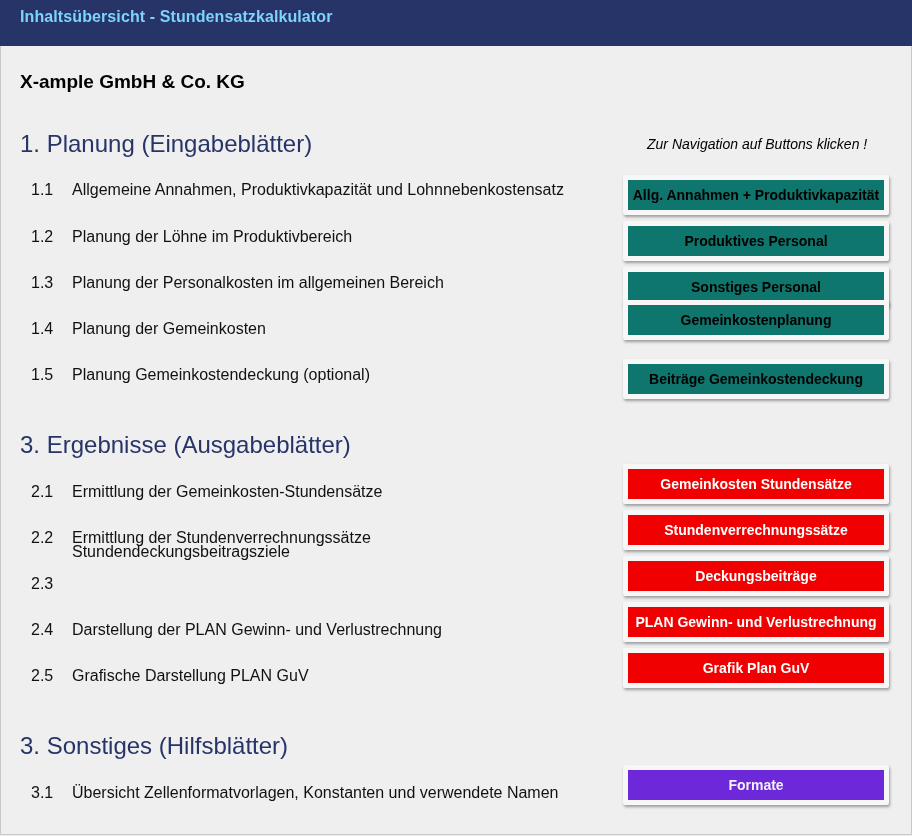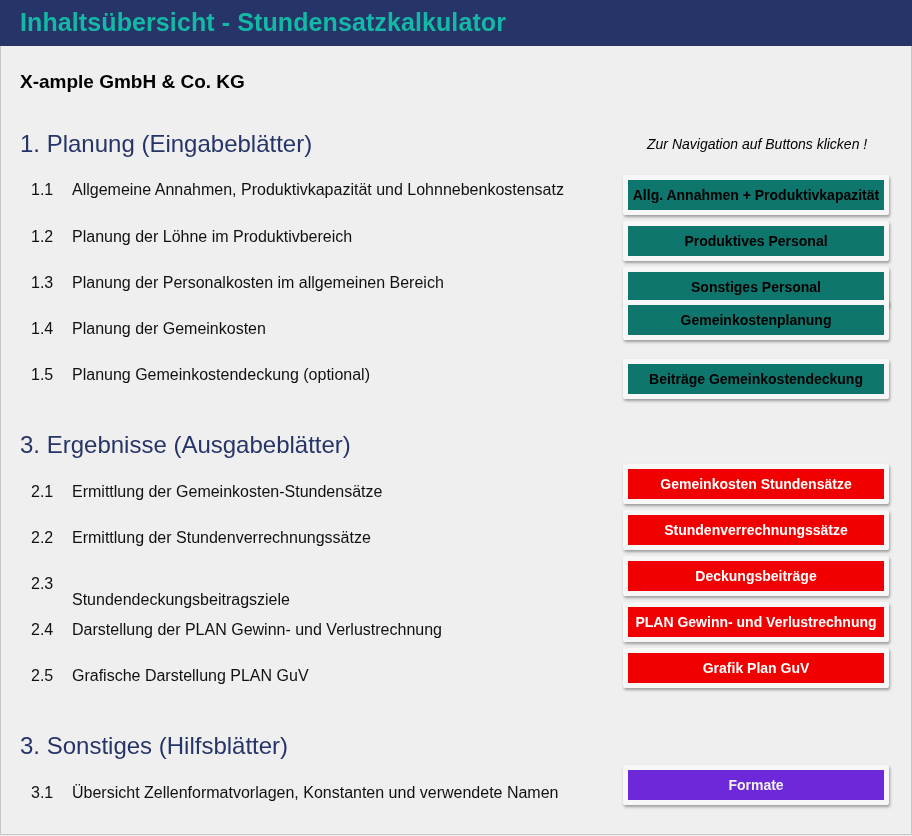--- a/index.html
+++ b/index.html
@@ -12,21 +12,21 @@
   .frame {
     position: absolute; left: 0; top: 0; width: 910px; height: 834px;
     border: 1px solid #c8c8c8; border-top: none;
   }
   .header {
     position: absolute; left: 0; top: 0; width: 912px; height: 46px;
     background: #273468;
   }
   .header-title {
     position: absolute; left: 20px; top: 8px;
-    color: #14b8a6; font-weight: bold; font-size: 25px;
+    color: #7dd3fc; font-weight: bold; font-size: 16px;
     letter-spacing: 0.1px;
   }
   .company {
     position: absolute; left: 20px; top: 71px;
     font-weight: bold; font-size: 19px; color: #000;
   }
   .nav-hint {
     position: absolute; left: 647px; top: 136px;
     font-style: italic; font-size: 14px; color: #000;
   }
@@ -108,21 +108,21 @@
     <div class="btn-inner">Gemeinkosten Stundensätze</div>
   </div>
 
 <div class="row-num" style="top:529px">2.2</div>
 <div class="row-text" style="top:529px">Ermittlung der Stundenverrechnungssätze</div>
 <div class="btn red" style="top:510px">
     <div class="btn-inner">Stundenverrechnungssätze</div>
   </div>
 
 <div class="row-num" style="top:575px">2.3</div>
-<div class="row-text" style="top:591px">Stundendeckungsbeitragsziele</div>
+<div class="row-text" style="top:543px">Stundendeckungsbeitragsziele</div>
 <div class="btn red" style="top:556px">
     <div class="btn-inner">Deckungsbeiträge</div>
   </div>
 
 <div class="row-num" style="top:621px">2.4</div>
 <div class="row-text" style="top:621px">Darstellung der PLAN Gewinn- und Verlustrechnung</div>
 <div class="btn red" style="top:602px">
     <div class="btn-inner">PLAN Gewinn- und Verlustrechnung</div>
   </div>
 

